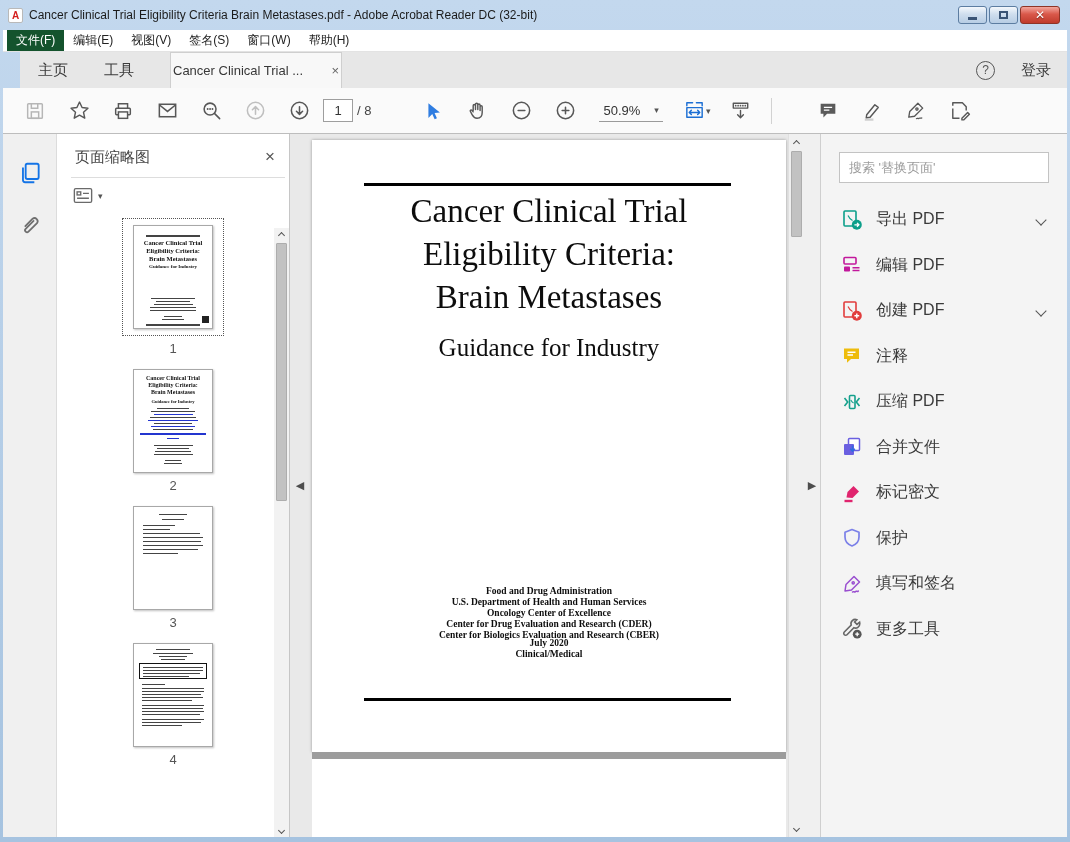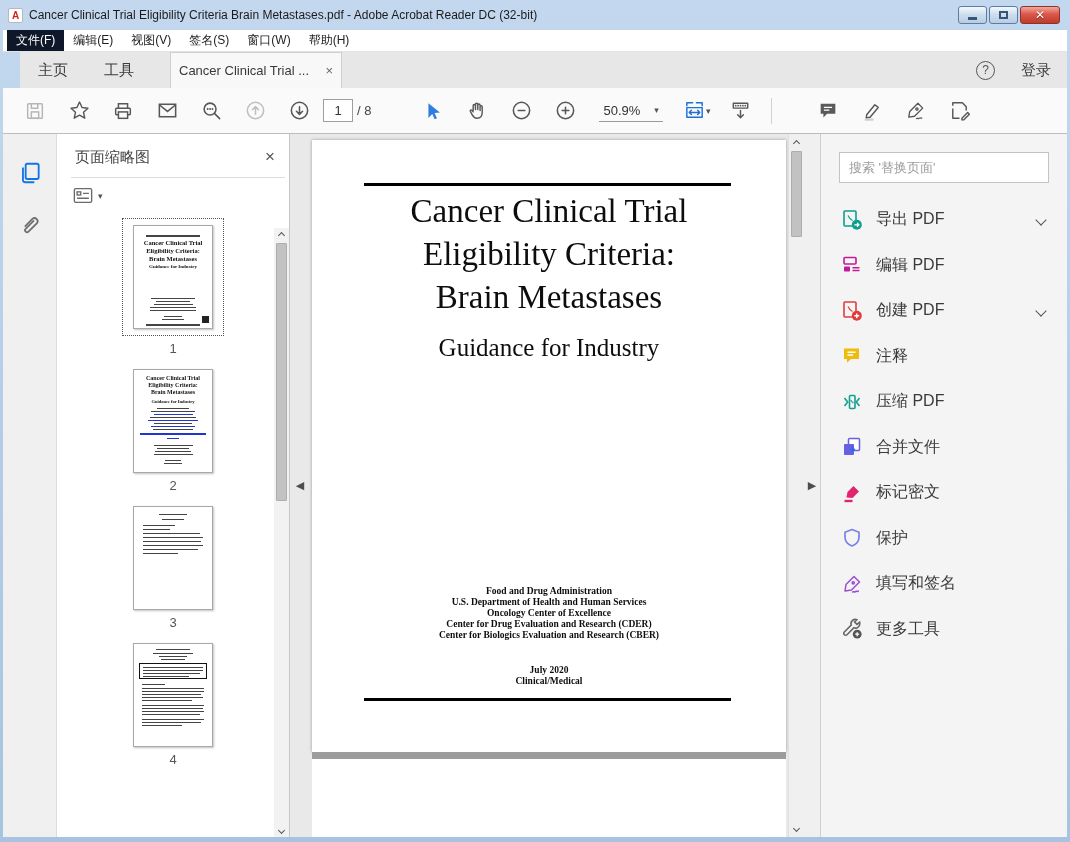--- a/index.html
+++ b/index.html
@@ -14,26 +14,26 @@
   .title-text { font-size:12px; color:#1b1b1b; }
   .winbtns { position:absolute; right:10px; top:6px; display:flex; }
   .winbtn { width:29px; height:18px; border:1px solid #5c7da1; border-radius:3px; margin-left:2px; background:linear-gradient(#f4f8fc,#cfdeee 45%,#b7cde4); display:flex; align-items:center; justify-content:center; }
   .winbtn.close { width:40px; background:linear-gradient(#f3a79e,#d9584a 45%,#c03b2c); border-color:#8e3427; color:#fff; font-weight:bold; font-size:12px; text-shadow:0 1px 1px #7e2318; }
   .glyph-min { width:9px; height:3px; background:#3a5475; margin-top:6px; }
   .glyph-max { width:9px; height:8px; border:2px solid #3a5475; }
 
   
   .menubar { position:absolute; top:30px; left:3px; right:3px; height:22px; background:#fff; display:flex; align-items:stretch; padding-left:4px; border-bottom:1px solid #e3e3e3; }
   .menu-item { padding:3px 9px; font-size:12px; color:#222; display:flex; align-items:center; }
-  .menu-item.active { background:#0f172a; color:#fff; }
+  .menu-item.active { background:#14532d; color:#fff; }
 
   
   .tabbar { position:absolute; top:52px; left:20px; right:3px; height:36px; background:#e7e7e7; display:flex; align-items:stretch; }
   .tab-text { padding:0 18px; display:flex; align-items:center; font-size:15px; color:#3b3b3b; }
-  .doc-tab { margin-left:18px; width:172px; background:#f8f8f8; border:1px solid #cfcfcf; border-bottom:none; display:flex; align-items:center; padding:0 8px; font-size:13px; color:#383838; }
+  .doc-tab { margin-left:18px; width:172px; background:#f8f8f8; border:1px solid #cfcfcf; border-bottom:none; display:flex; align-items:center; padding:0 2px; font-size:13px; color:#383838; }
   .doc-tab .label { flex:1; white-space:nowrap; overflow:hidden; }
   .tab-close { color:#666; font-size:13px; margin-left:6px; }
   .tab-right { margin-left:auto; display:flex; align-items:center; padding-right:16px; }
   .help-circle { width:19px; height:19px; border:1.5px solid #555; border-radius:50%; font-size:12px; color:#555; display:flex; align-items:center; justify-content:center; margin-right:26px; }
   .signin { font-size:15px; color:#3b3b3b; }
 
   
   .toolbar { position:absolute; top:88px; left:3px; right:3px; height:46px; background:#fafafa; border-bottom:1px solid #bdbdbd; display:flex; align-items:center; padding-left:10px; }
   .tbicon { width:44px; height:40px; display:flex; align-items:center; justify-content:center; }
   .pagebox { width:30px; height:23px; border:1px solid #9e9e9e; background:#fff; text-align:center; font-size:13px; color:#333; margin:0 4px 0 2px; }
@@ -82,21 +82,21 @@
   .collapse-strip { position:absolute; left:0; top:0; bottom:0; width:20px; display:flex; align-items:center; justify-content:center; color:#4d4d4d; font-size:11px; }
   .page1 { position:absolute; left:22px; right:2px; top:6px; height:612px; background:#fff; box-shadow:0 0 3px rgba(0,0,0,.35); }
   .pagegap { position:absolute; left:22px; right:2px; top:618px; height:7px; background:#9c9c9c; }
   .page2 { position:absolute; left:22px; right:2px; top:625px; bottom:0; background:#fff; }
 
   .rule { position:absolute; left:11%; width:77.5%; background:#000; }
   .doc-serif { font-family:"Liberation Serif","DejaVu Serif",serif; color:#0d0d0d; }
   .doc-title { position:absolute; top:50px; width:100%; text-align:center; font-size:33px; line-height:43px; }
   .doc-subtitle { position:absolute; top:194px; width:100%; text-align:center; font-size:25px; }
   .doc-org { position:absolute; top:446px; width:100%; text-align:center; font-weight:bold; font-size:9.5px; line-height:11px; }
-  .doc-date { position:absolute; top:525px; width:100%; text-align:center; font-weight:bold; font-size:9.5px; line-height:11px; }
+  .doc-date { position:absolute; top:498px; width:100%; text-align:center; font-weight:bold; font-size:9.5px; line-height:11px; }
 
   .docscroll { width:16px; background:#f0f0f0; border-left:1px solid #e0e0e0; position:relative; }
   .rightstrip { width:16px; background:#f0f0f0; display:flex; align-items:center; justify-content:center; color:#4d4d4d; font-size:11px; }
 
   .rightpanel { width:247px; background:#f4f4f4; border-left:1px solid #cfcfcf; }
   .searchwrap { margin:18px 18px 14px 18px; }
   .searchinput { width:100%; height:31px; border:1px solid #c3c3c3; background:#fff; padding:0 9px; font-size:13px; color:#a16207; font-family:inherit; }
   .searchinput::placeholder { color:#9b9b9b; }
   .tool-row { height:45.5px; display:flex; align-items:center; padding-left:18px; }
   .tool-ic { width:26px; height:24px; display:flex; align-items:center; justify-content:center; margin-right:11px; }

